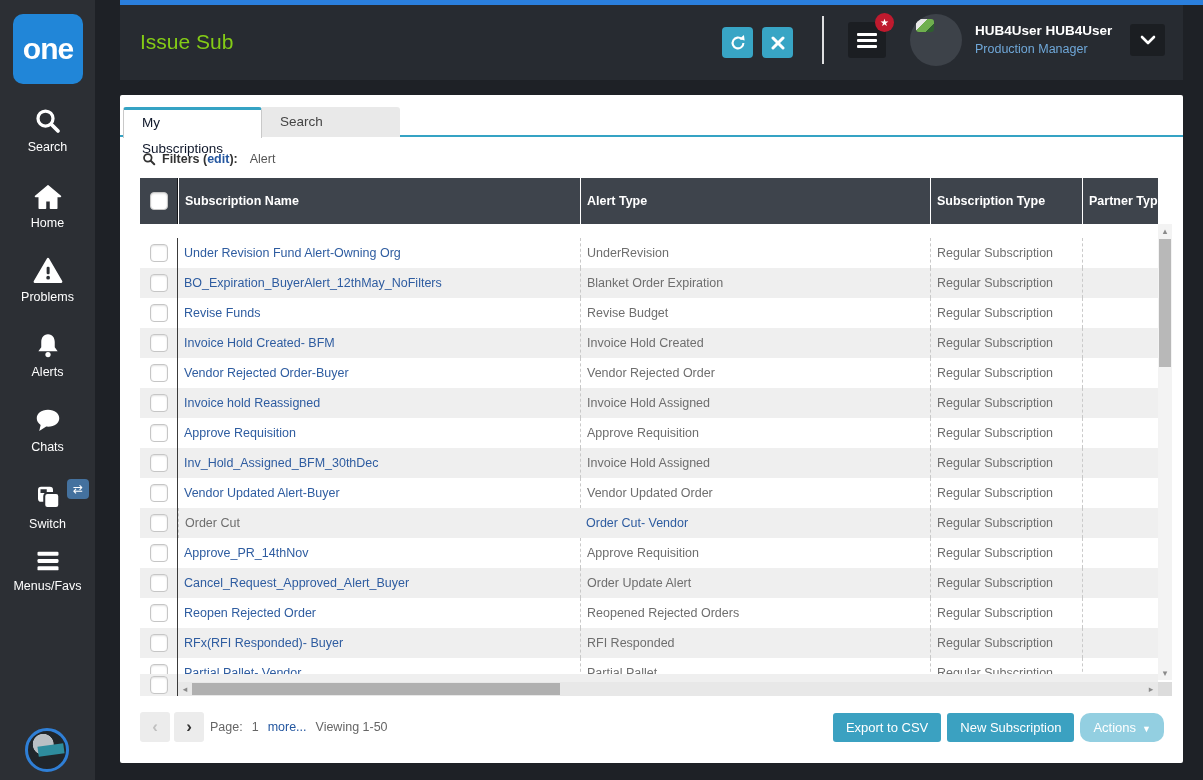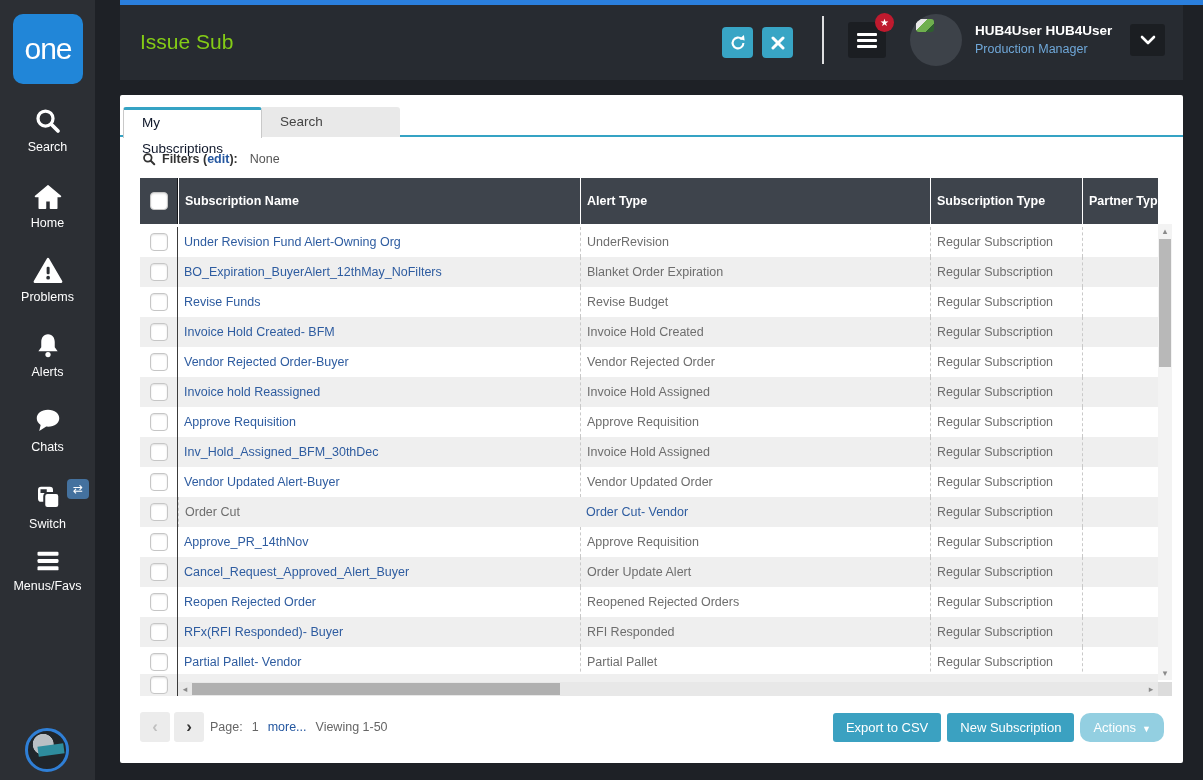--- a/index.html
+++ b/index.html
@@ -4,21 +4,21 @@
 <style>
   * { margin:0; padding:0; box-sizing:border-box; }
   html,body { width:1203px; height:780px; overflow:hidden; }
   body { font-family:"Liberation Sans","DejaVu Sans",sans-serif; background:#1e2126; }
   #app { position:relative; width:1203px; height:780px; background:#1e2126; }
 
   
   .sidebar { position:absolute; left:0; top:0; width:95px; height:780px; background:#2c2f34; z-index:5; }
   .logo-box { position:absolute; left:13px; top:14px; width:70px; height:70px; background:#2186d8; border-radius:10px;
               display:flex; align-items:center; justify-content:center; }
-  .logo-box span { color:#fff; font-size:30px; font-weight:normal; letter-spacing:-1px; }
+  .logo-box span { color:#fff; font-size:30px; font-weight:bold; letter-spacing:-1px; }
   .nav-item { position:absolute; left:0; width:95px; text-align:center; color:#fff; cursor:pointer; }
   .nav-item svg { display:block; margin:0 auto 4px auto; }
   .nav-label { font-size:12.5px; color:#fff; display:block; }
   .switch-badge { position:absolute; right:6px; top:-4px; width:22px; height:20px; background:#44719e; border-radius:4px;
                   color:#fff; font-size:12px; line-height:20px; }
   .sidebar-avatar { position:absolute; left:25px; bottom:8px; width:44px; height:44px; border-radius:50%;
                     border:3px solid #2f7fd6; background:radial-gradient(circle at 40% 35%, #b9bfc4 0 30%, #20262b 32% 100%); overflow:hidden; }
   .sidebar-avatar:after { content:""; position:absolute; right:2px; top:14px; width:26px; height:10px; background:#2e8d9e; transform:rotate(-8deg); }
 
   
@@ -59,21 +59,21 @@
   .f-none { color:#555; margin-left:12px; }
 
   
   .thead { position:absolute; left:20px; top:83px; width:1018px; height:46px; background:#3e444c;
            display:grid; grid-template-columns:38px 402px 350px 152px 76px; align-items:center; }
   .thead .hcell { color:#fff; font-size:12.5px; font-weight:bold; padding-left:6px; height:46px; display:flex; align-items:center; overflow:hidden; white-space:nowrap; }
   .thead .hcell + .hcell { border-left:1px solid #fff; }
   .thead .hcell.first { border-left:none; border-right:1px solid #14161a; justify-content:center; padding-left:0; }
   .checkbox { width:18px; height:18px; background:#fff; border:1px solid #c6c6c6; border-radius:4px; box-shadow:inset 0 1px 2px rgba(0,0,0,.12); cursor:pointer; }
 
-  .tbody { position:absolute; left:20px; top:132px; width:1018px; }
+  .tbody { position:absolute; left:20px; top:143px; width:1018px; }
   .trow { display:grid; grid-template-columns:38px 402px 350px 152px 76px; height:30px; align-items:center; background:#fff; }
   .trow.alt { background:#efefef; }
   .cell { font-size:12.5px; height:30px; display:flex; align-items:center; padding-left:6px; overflow:hidden; white-space:nowrap; }
   .c-check { justify-content:center; padding-left:0; border-right:1px solid #3a3a3a; }
   .c-alert, .c-sub, .c-partner { border-left:1px dashed #c9c9c9; color:#6e6e6e; }
   .link { color:#2e5ca0; cursor:pointer; }
   .partial-row { position:absolute; left:20px; top:579px; width:1018px; height:22px; background:#efefef;
                  display:grid; grid-template-columns:38px 980px; align-items:center; overflow:hidden; }
   .partial-row .c-check { border-right:1px solid #3a3a3a; height:22px; display:flex; align-items:center; justify-content:center; }
 
@@ -219,21 +219,21 @@
     <div class="tabs-underline"></div>
 
     <div class="filter-row">
       <svg width="14" height="14" viewBox="0 0 24 24">
           <circle cx="10" cy="10" r="6.5" fill="none" stroke="#333" stroke-width="3"></circle>
           <line x1="15" y1="15" x2="21" y2="21" stroke="#333" stroke-width="3.4" stroke-linecap="round"></line>
         </svg>
       <span class="f-bold">Filters (</span>
         <span class="f-link">edit</span>
         <span class="f-bold">):</span>
-      <span class="f-none">None</span>
+      <span class="f-none">Alert</span>
     </div>
 
     <div class="thead">
       <div class="hcell first">
           <span class="checkbox"></span>
         </div>
       <div class="hcell">Subscription Name</div>
       <div class="hcell">Alert Type</div>
       <div class="hcell">Subscription Type</div>
       <div class="hcell">Partner Types</div>

